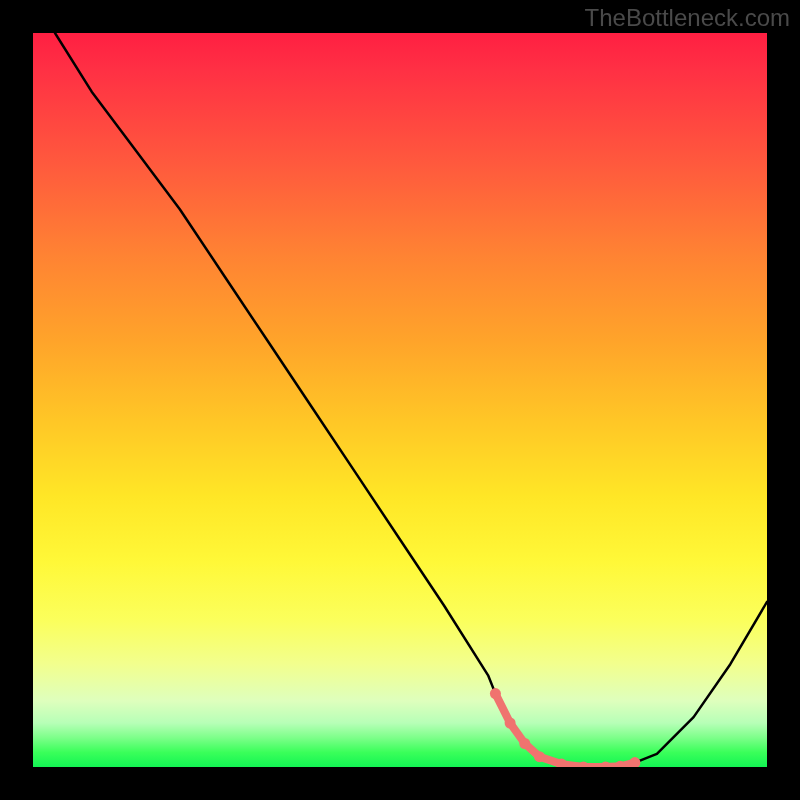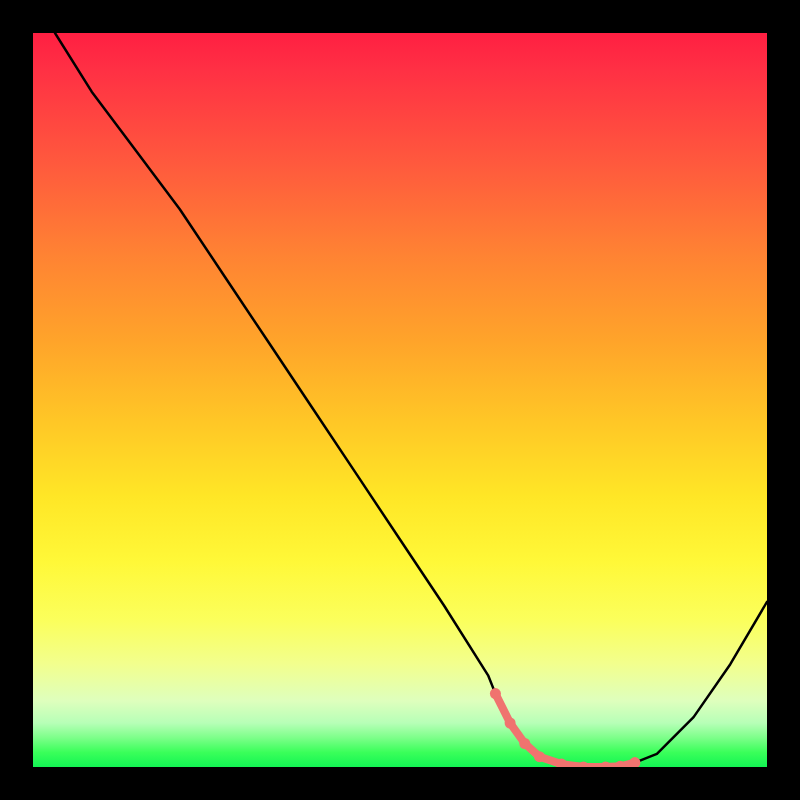--- a/index.html
+++ b/index.html
@@ -62,20 +62,21 @@
     height: 734px;
     z-index: 2;
     pointer-events: none;
   }
 </style>
 </head>
 <body>
 
 <div class="outer">
 
+  <div class="watermark">TheBottleneck.com</div>
 
   <div class="plot-area"></div>
 
   <svg class="curve" viewBox="0 0 734 734" preserveAspectRatio="none">
     <g>
       <path id="mainCurve" d="M22.0 0.0 L58.7 58.7 L102.8 117.4 L146.8 176.2 L190.8 242.2 L234.9 308.3 L278.9 374.3 L323.0 440.4 L367.0 506.5 L411.0 572.5 L455.1 642.3 L462.4 660.6 L477.1 690.0 L491.8 710.5 L506.5 723.7 L528.5 731.1 L550.5 734.0 L572.5 734.0 L587.2 733.3 L601.9 729.6 L623.9 720.8 L660.6 684.1 L697.3 631.2 L734.0 568.9" fill="none" stroke="#000" stroke-width="2.5" stroke-linecap="round" stroke-linejoin="round"></path>
     </g>
     <g id="dotsGroup">
       <path id="dotsPath" d="M462.4 660.6 L477.1 690.0 L491.8 710.5 L506.5 723.7 L528.5 731.1 L550.5 734.0 L572.5 734.0 L587.2 733.3 L601.9 729.6" fill="none" stroke="#f0736f" stroke-width="8" stroke-linecap="round" stroke-linejoin="round"></path>
     <circle cx="462.4" cy="660.6" r="5.5" fill="#f0736f"></circle>

